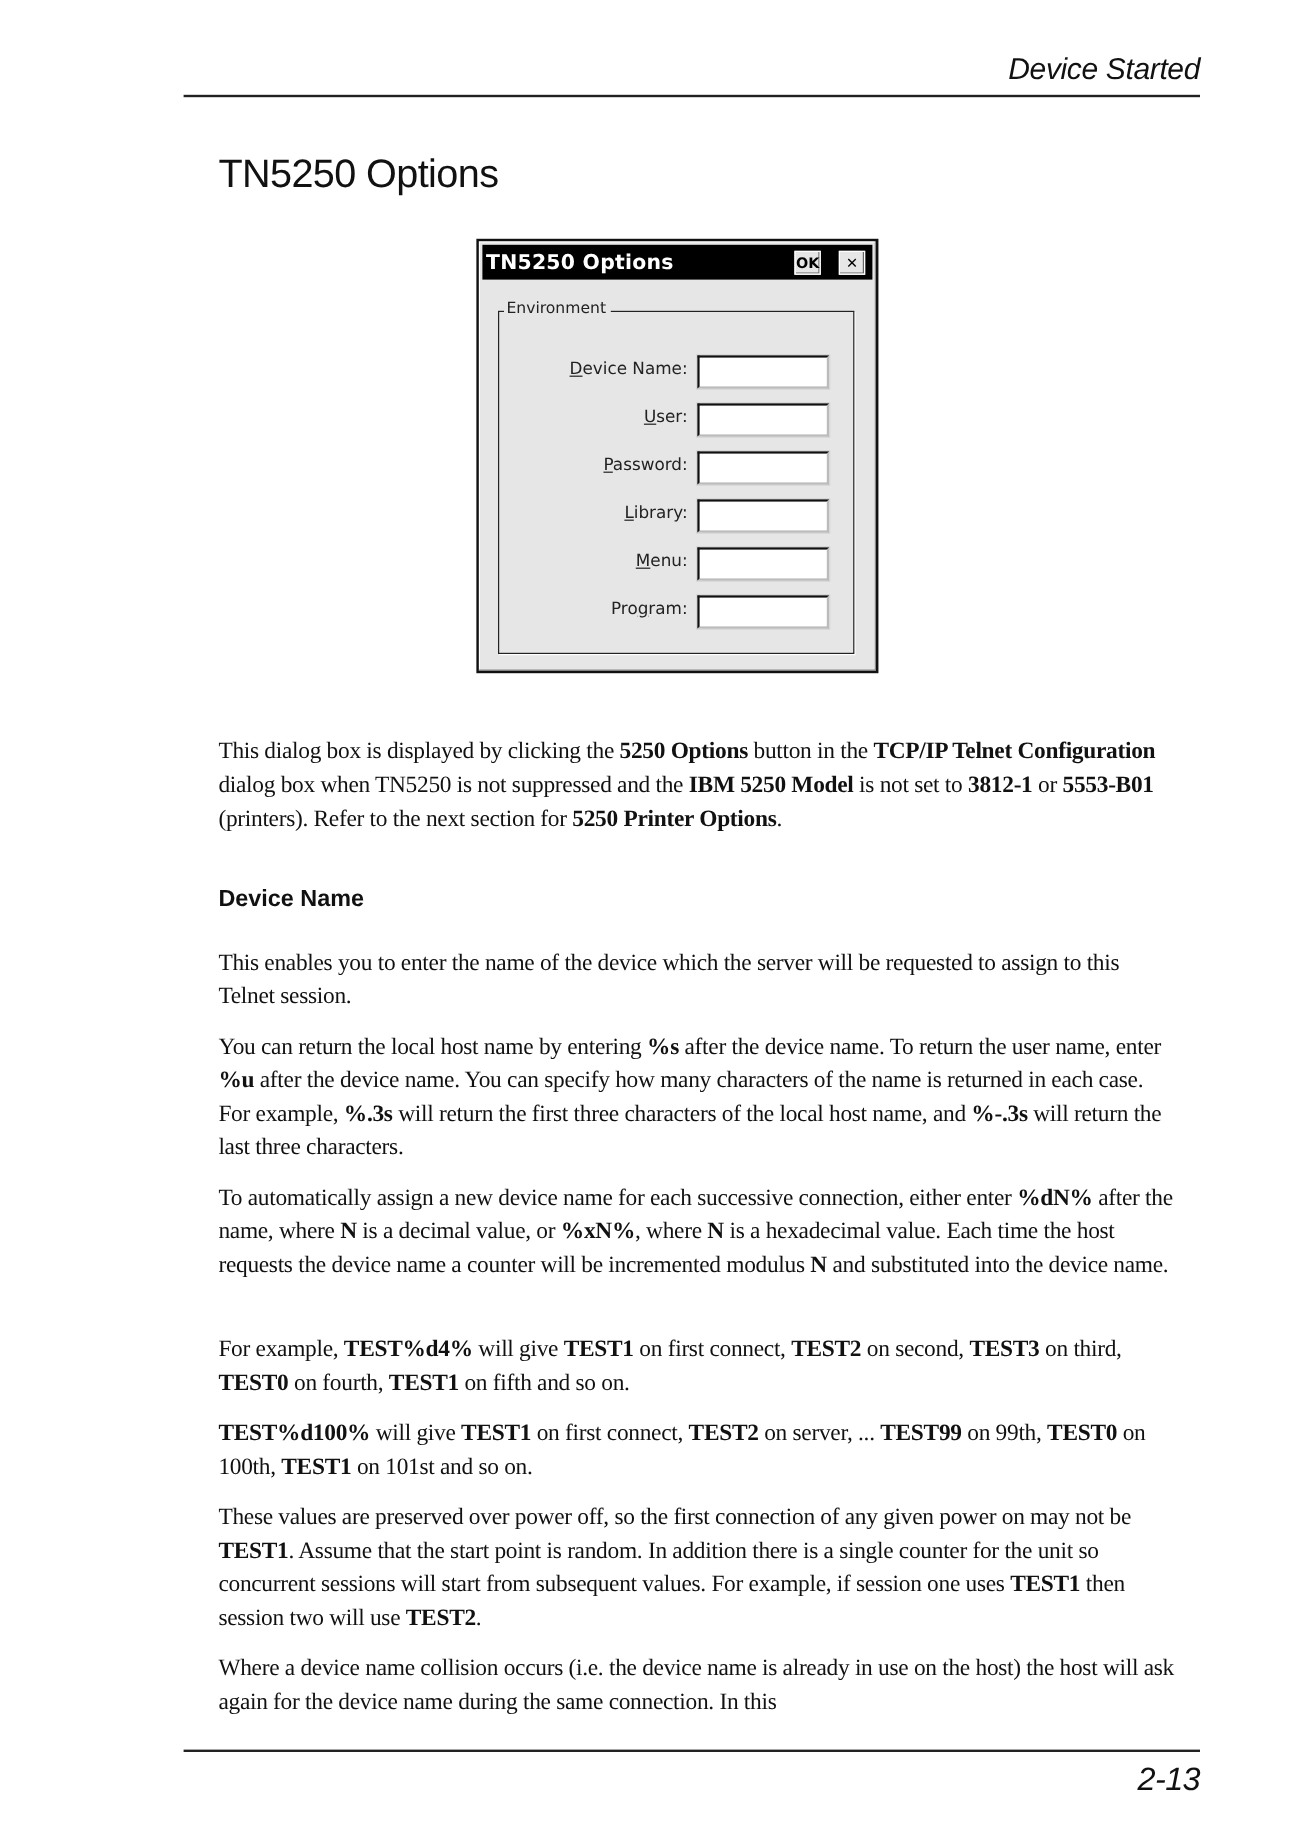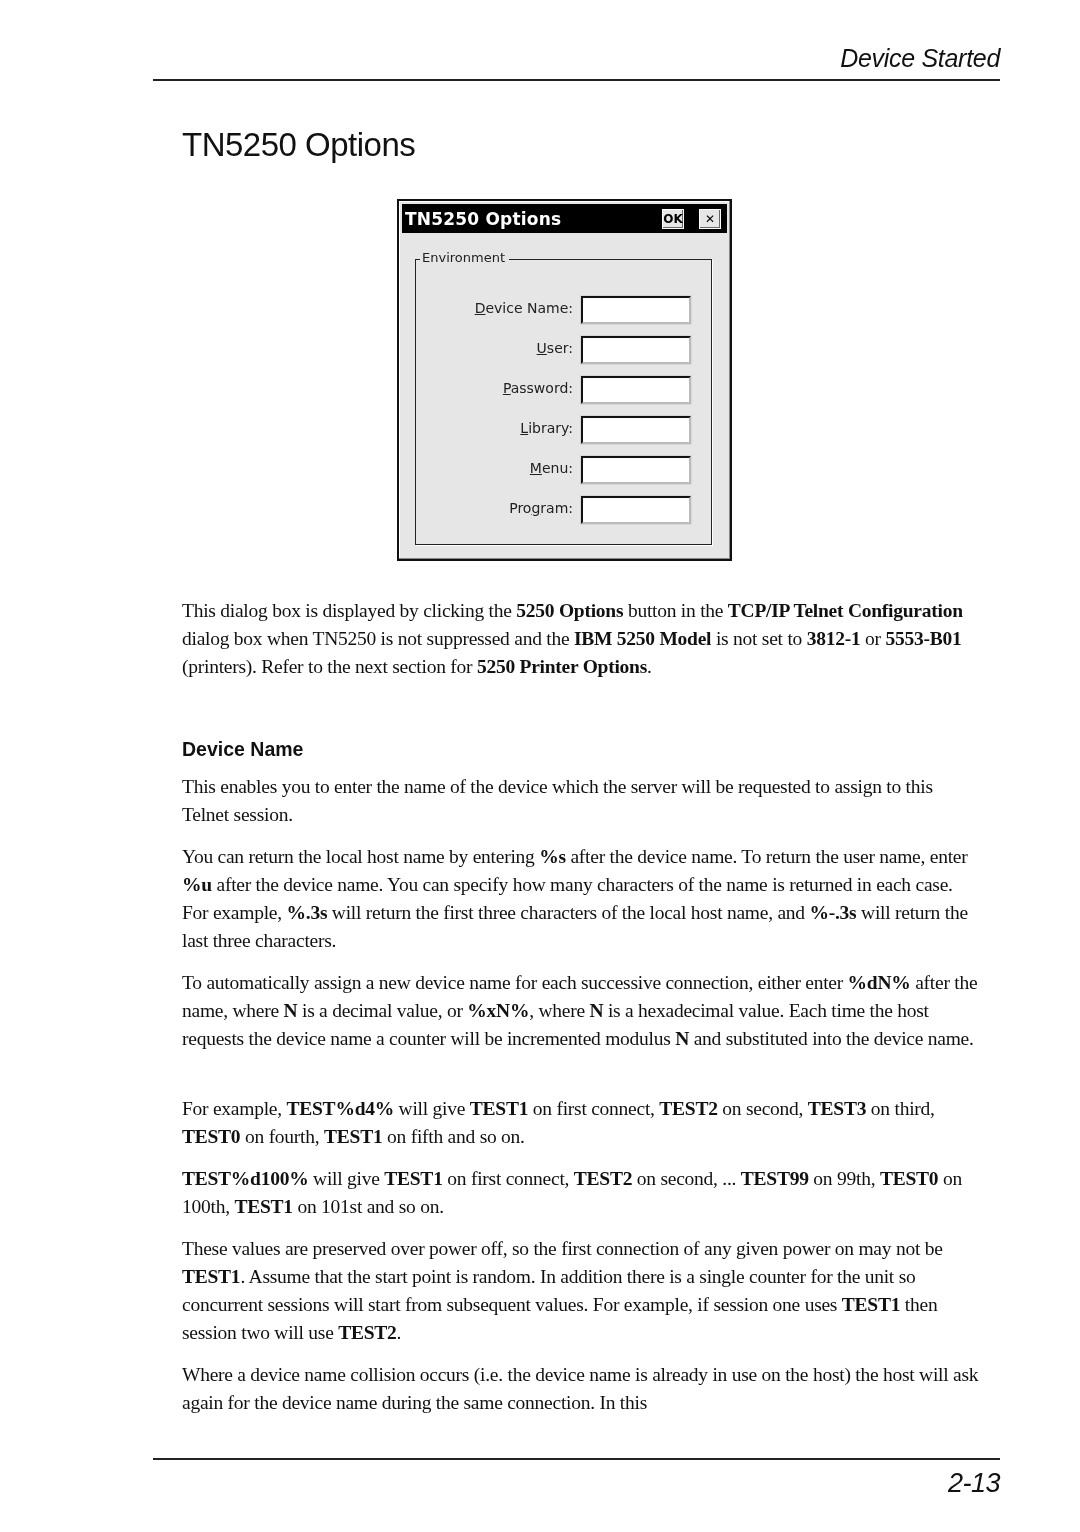--- a/index.html
+++ b/index.html
@@ -56,20 +56,21 @@
     position: absolute; left: 165px; top: 0; width: 110px; height: 28px; box-sizing: border-box;
     background: #fff; border: 2px solid #111; border-right-color: #bbb; border-bottom-color: #bbb;
     outline: 1px solid #d8d8d8; outline-offset: 0; padding: 0 4px; font-size: 13px;
   }
 
   
   .body-text {
     position: absolute; left: 182px; width: 800px;
     font-family: "Liberation Serif", serif; font-size: 19.5px; line-height: 28px; color: #111;
     letter-spacing: -0.25px;
+    margin-top: 16px;
   }
   .body-text p { margin: 0; }
   .section-heading {
     position: absolute; left: 182px; top: 738px; margin: 0;
     font-family: "Liberation Sans", sans-serif; font-weight: bold; font-size: 19.5px; text-align: right;
   }
   .b { font-weight: bold; }
 </style>
 </head>
 <body>
@@ -133,21 +134,21 @@
 <div class="body-text" style="top:843px;">
   <p><span>You can return the local host name by entering </span><span class="b">%s</span><span> after the device name. To return the user name, enter </span><span class="b">%u</span><span> after the device name. You can specify how many characters of the name is returned in each case. For example, </span><span class="b">%.3s</span><span> will return the first three characters of the local host name, and </span><span class="b">%-.3s</span><span> will return the last three characters.</span></p>
 </div>
 <div class="body-text" style="top:969px;">
   <p><span>To automatically assign a new device name for each successive connection, either enter </span><span class="b">%dN%</span><span> after the name, where </span><span class="b">N</span><span> is a decimal value, or </span><span class="b">%xN%</span><span>, where </span><span class="b">N</span><span> is a hexadecimal value. Each time the host requests the device name a counter will be incremented modulus </span><span class="b">N</span><span> and substituted into the device name.</span></p>
 </div>
 <div class="body-text" style="top:1095px;">
   <p><span>For example, </span><span class="b">TEST%d4%</span><span> will give </span><span class="b">TEST1</span><span> on first connect, </span><span class="b">TEST2</span><span> on second, </span><span class="b">TEST3</span><span> on third, </span><span class="b">TEST0</span><span> on fourth, </span><span class="b">TEST1</span><span> on fifth and so on.</span></p>
 </div>
 <div class="body-text" style="top:1165px;">
-  <p><span class="b">TEST%d100%</span><span> will give </span><span class="b">TEST1</span><span> on first connect, </span><span class="b">TEST2</span><span> on second, ... </span><span class="b">TEST99</span><span> on 99th, </span><span class="b">TEST0</span><span> on 100th, </span><span class="b">TEST1</span><span> on 101st and so on.</span></p>
+  <p><span class="b">TEST%d100%</span><span> will give </span><span class="b">TEST1</span><span> on first connect, </span><span class="b">TEST2</span><span> on server, ... </span><span class="b">TEST99</span><span> on 99th, </span><span class="b">TEST0</span><span> on 100th, </span><span class="b">TEST1</span><span> on 101st and so on.</span></p>
 </div>
 <div class="body-text" style="top:1235px;">
   <p><span>These values are preserved over power off, so the first connection of any given power on may not be </span><span class="b">TEST1</span><span>. Assume that the start point is random. In addition there is a single counter for the unit so concurrent sessions will start from subsequent values. For example, if session one uses </span><span class="b">TEST1</span><span> then session two will use </span><span class="b">TEST2</span><span>.</span></p>
 </div>
 <div class="body-text" style="top:1361px;">
   <p><span>Where a device name collision occurs (i.e. the device name is already in use on the host) the host will ask again for the device name during the same connection. In this</span></p>
 </div>
 
 <div class="rule bottom"></div>
 <div class="page-number">2-13</div>

